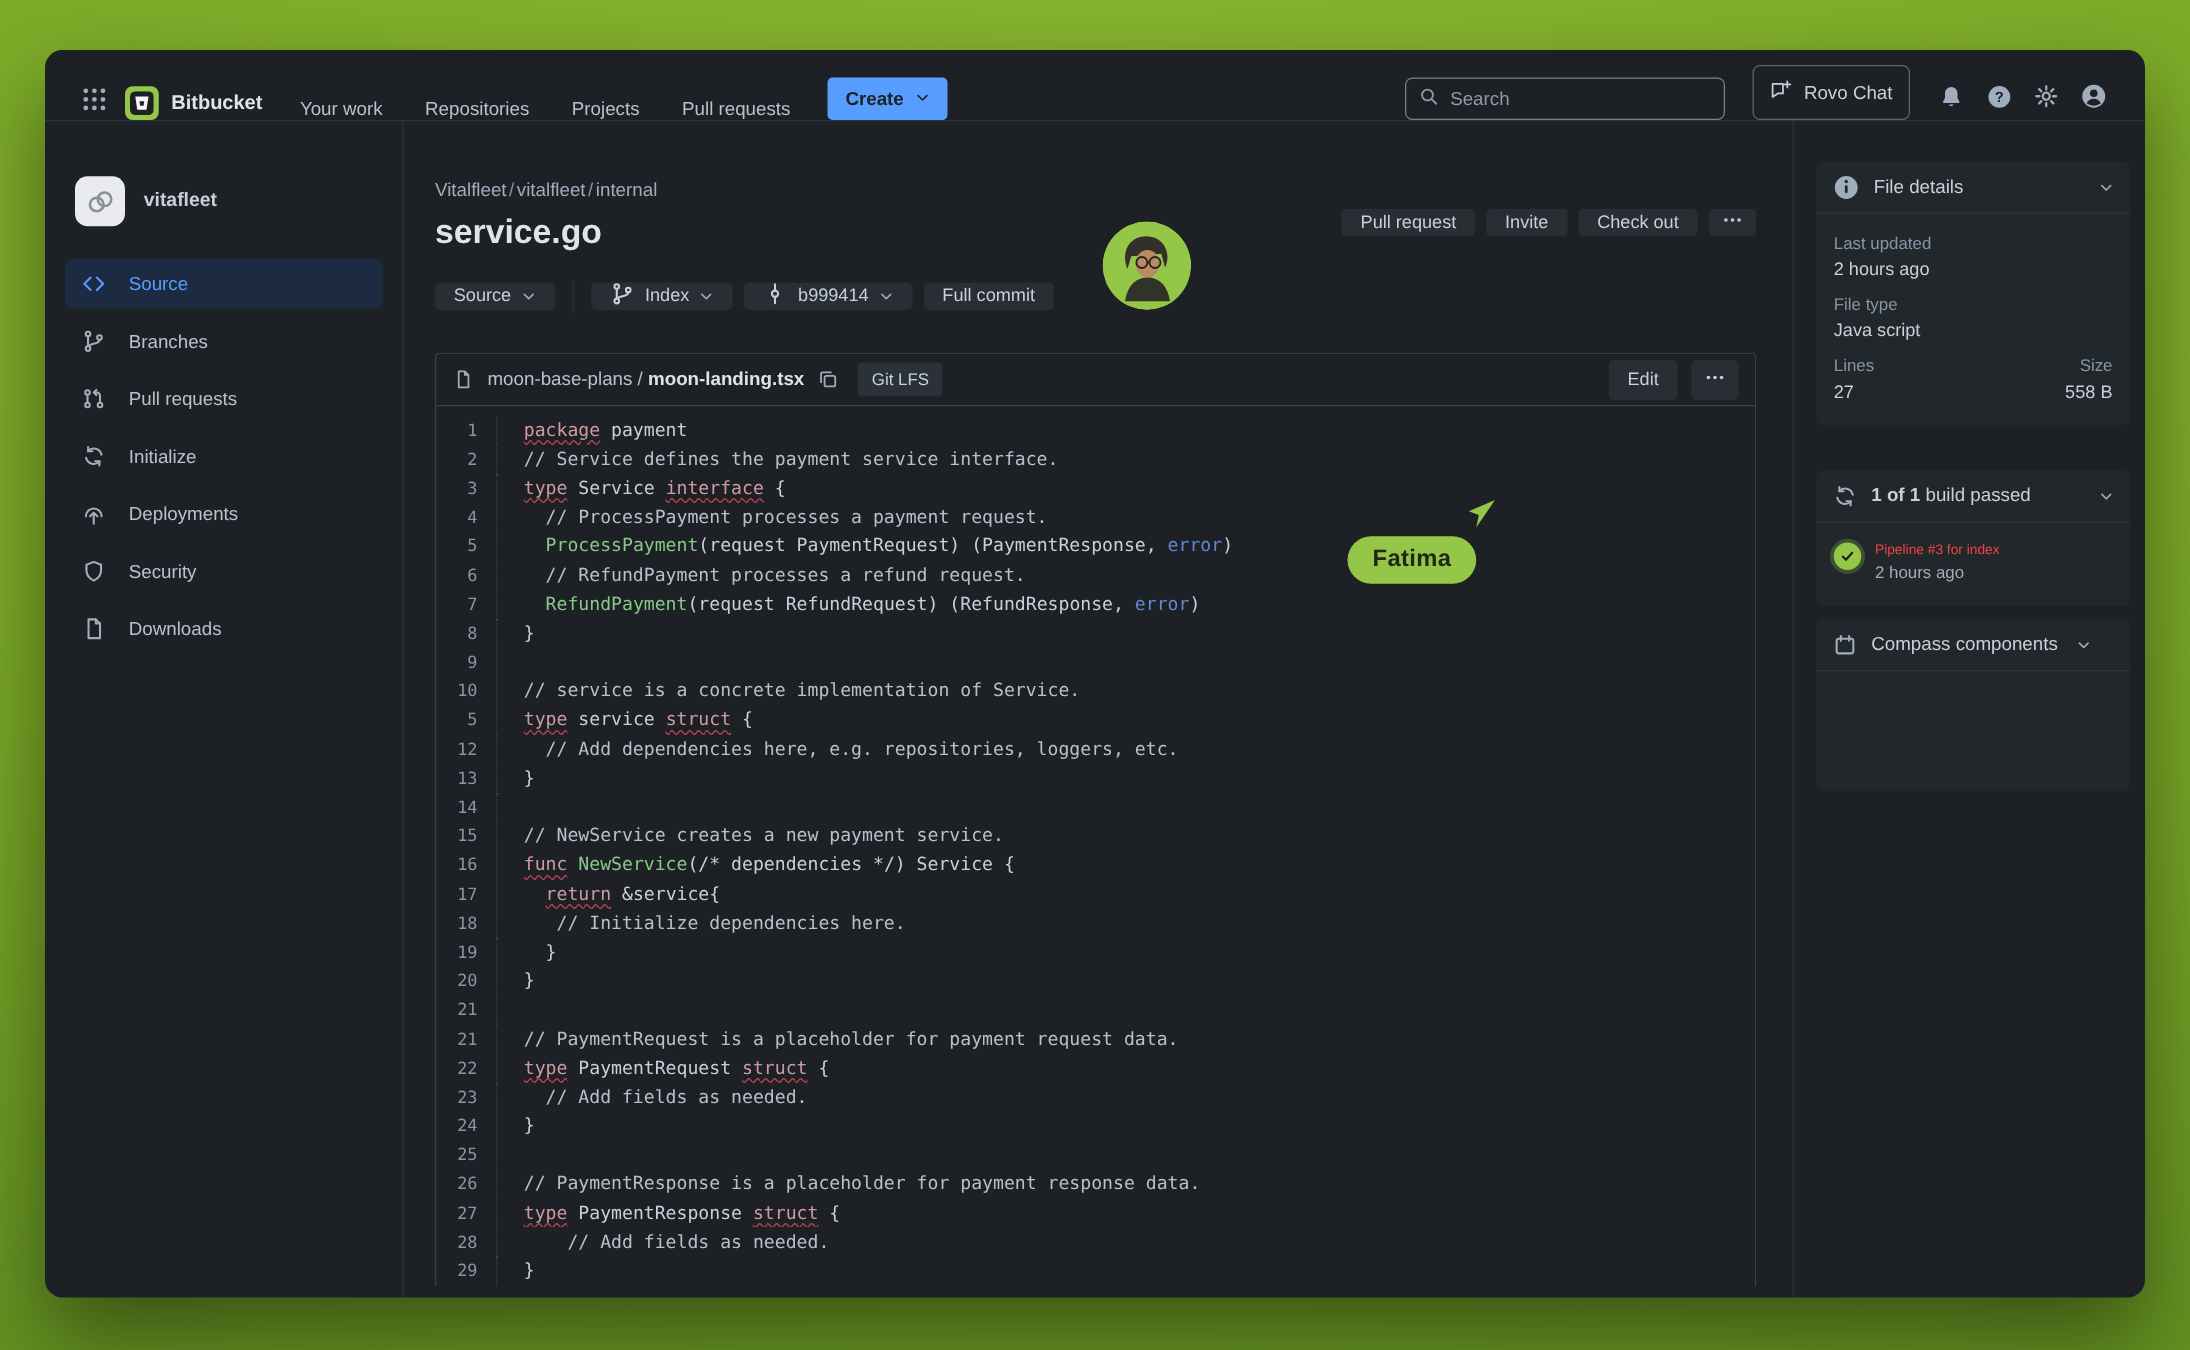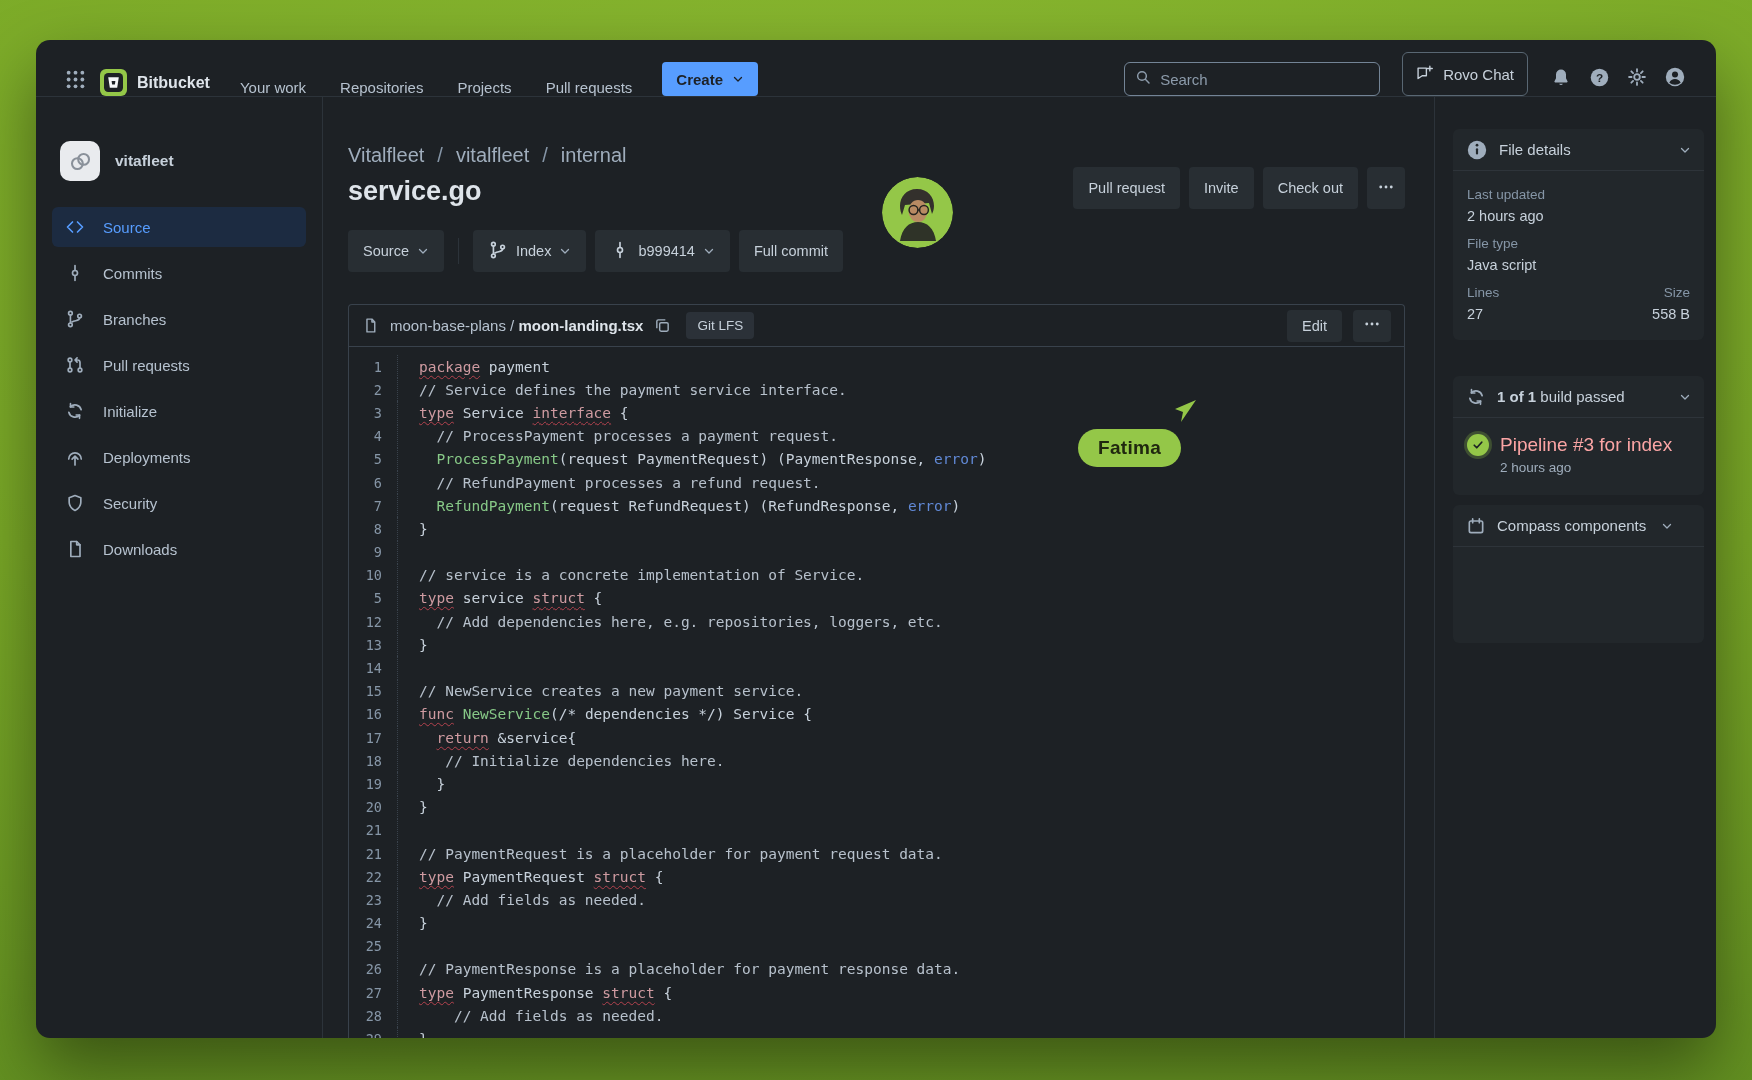--- a/index.html
+++ b/index.html
@@ -35,26 +35,26 @@
   .sidebar { flex: 0 0 287px; border-right: 1px solid #2c333a; padding: 44px 16px 0; }
   .workspace { display: flex; align-items: center; gap: 15px; padding-left: 8px; margin-bottom: 26px; cursor: pointer; }
   .ws-avatar { width: 40px; height: 40px; border-radius: 10px; background: #e9ebee; display: flex; align-items: center; justify-content: center; }
   .ws-name { font-size: 15.5px; font-weight: bold; color: #c7d1db; }
   .side-item { height: 40px; border-radius: 6px; display: flex; align-items: center; gap: 18px; padding: 0 13px; margin-bottom: 6px; color: #b6c2cf; font-size: 15px; cursor: pointer; }
   .side-item .sicon { width: 20px; display: flex; color: #9fadbc; }
   .side-item.sel { background: #1c2b41; color: #579dff; }
   .side-item.sel .sicon { color: #579dff; }
   
   .main { flex: 1; position: relative; padding: 47px 29px 0 25px; min-width: 0; }
-  .breadcrumb { display: flex; gap: 13px; font-size: 20px; color: #9fadbc; }
+  .breadcrumb { display: flex; gap: 2px; font-size: 15px; color: #9fadbc; }
   .crumb { cursor: pointer; }
   .crumb-sep { color: #8696a7; }
   .page-title { font-size: 27px; font-weight: bold; color: #dee4ea; margin-top: 9px; }
   .actions { position: absolute; top: 70px; right: 29px; display: flex; gap: 9px; align-items: center; }
-  .btn { height: 42px; background: #282e33; border: none; border-radius: 4px; display: flex; align-items: center; gap: 8px; padding: 0 15px; font-size: 14.5px; color: #c7d1db; cursor: pointer; font-family: "Liberation Sans", sans-serif; white-space: nowrap; }
+  .btn { height: 22px; background: #282e33; border: none; border-radius: 4px; display: flex; align-items: center; gap: 8px; padding: 0 15px; font-size: 14.5px; color: #c7d1db; cursor: pointer; font-family: "Liberation Sans", sans-serif; white-space: nowrap; }
   .btn.icon-only { width: 38px; padding: 0; justify-content: center; }
   .avatar-presence { position: absolute; left: 559px; top: 80px; width: 71px; height: 71px; border-radius: 50%; overflow: hidden; cursor: pointer; z-index: 5; }
   .toolbar { display: flex; align-items: center; gap: 9px; margin-top: 23px; }
   .tb-divider { width: 1px; height: 26px; background: #2c333a; margin: 0 5px; }
   .filebox { margin-top: 32px; border: 1px solid #39424c; border-bottom: none; border-radius: 4px 4px 0 0; }
   .filebox-h { height: 42px; display: flex; align-items: center; gap: 11px; padding: 0 13px; border-bottom: 1px solid #39424c; }
   .path { font-size: 15px; color: #b6c2cf; }
   .path b { color: #dee4ea; }
   .copy-btn { color: #9fadbc; display: flex; cursor: pointer; }
   .lfs { background: #2b3138; border-radius: 4px; padding: 6px 11px; font-size: 13.5px; color: #c7d1db; margin-left: 4px; }
@@ -80,21 +80,21 @@
   .ph-title { font-weight: bold; }
   .ph-title.normal { font-weight: normal; }
   .chev { color: #9fadbc; display: flex; }
   .chev.right { margin-left: auto; }
   .p-body { padding: 4px 14px 18px; }
   .f-label { font-size: 13.5px; color: #8696a7; margin-top: 12px; }
   .f-value { font-size: 14.5px; color: #c7d1db; margin-top: 6px; }
   .f-grid { display: flex; justify-content: space-between; }
   .build-row { display: flex; gap: 11px; padding: 16px 14px 20px; }
   .build-check { flex: 0 0 22px; width: 22px; height: 22px; border-radius: 50%; background: #94c748; display: flex; align-items: center; justify-content: center; box-shadow: 0 0 0 3px rgba(148,199,72,.25); }
-  .build-link { color: #fca5a5; font-size: 19px; cursor: pointer; text-align: right; }
+  .build-link { color: #ef4444; font-size: 11px; cursor: pointer; text-align: right; }
   .build-time { color: #9fadbc; font-size: 13.5px; margin-top: 4px; }
   .panel.builds { margin-top: 36px; }
   .panel.compass { margin-top: 10px; }
   .compass-body { height: 96px; }
 </style>
 </head>
 <body>
 
 <div class="window">
 
@@ -193,29 +193,20 @@
             <span class="sicon">
               <svg width="20" height="20" viewBox="0 0 24 24" fill="none" stroke="currentColor" stroke-width="2" stroke-linecap="round" stroke-linejoin="round">
                 <path d="M9 6L3 12l6 6M15 6l6 6-6 6"></path>
               </svg>
             </span>
             <span>Source</span>
           </div>
           <div class="side-item">
             <span class="sicon">
               <svg width="20" height="20" viewBox="0 0 24 24" fill="none" stroke="currentColor" stroke-width="2" stroke-linecap="round" stroke-linejoin="round">
-                <circle cx="12" cy="12" r="3"></circle>
-                <path d="M12 3v6M12 15v6"></path>
-              </svg>
-            </span>
-            <span>Commits</span>
-          </div>
-          <div class="side-item">
-            <span class="sicon">
-              <svg width="20" height="20" viewBox="0 0 24 24" fill="none" stroke="currentColor" stroke-width="2" stroke-linecap="round" stroke-linejoin="round">
                 <circle cx="6.5" cy="5" r="2.2"></circle>
                 <circle cx="6.5" cy="19" r="2.2"></circle>
                 <circle cx="17.5" cy="8.5" r="2.2"></circle>
                 <path d="M6.5 7.2v9.6M17.5 10.9c0 3.6-5.5 2.6-9 4.6"></path>
               </svg>
             </span>
             <span>Branches</span>
           </div>
           <div class="side-item">
             <span class="sicon">

